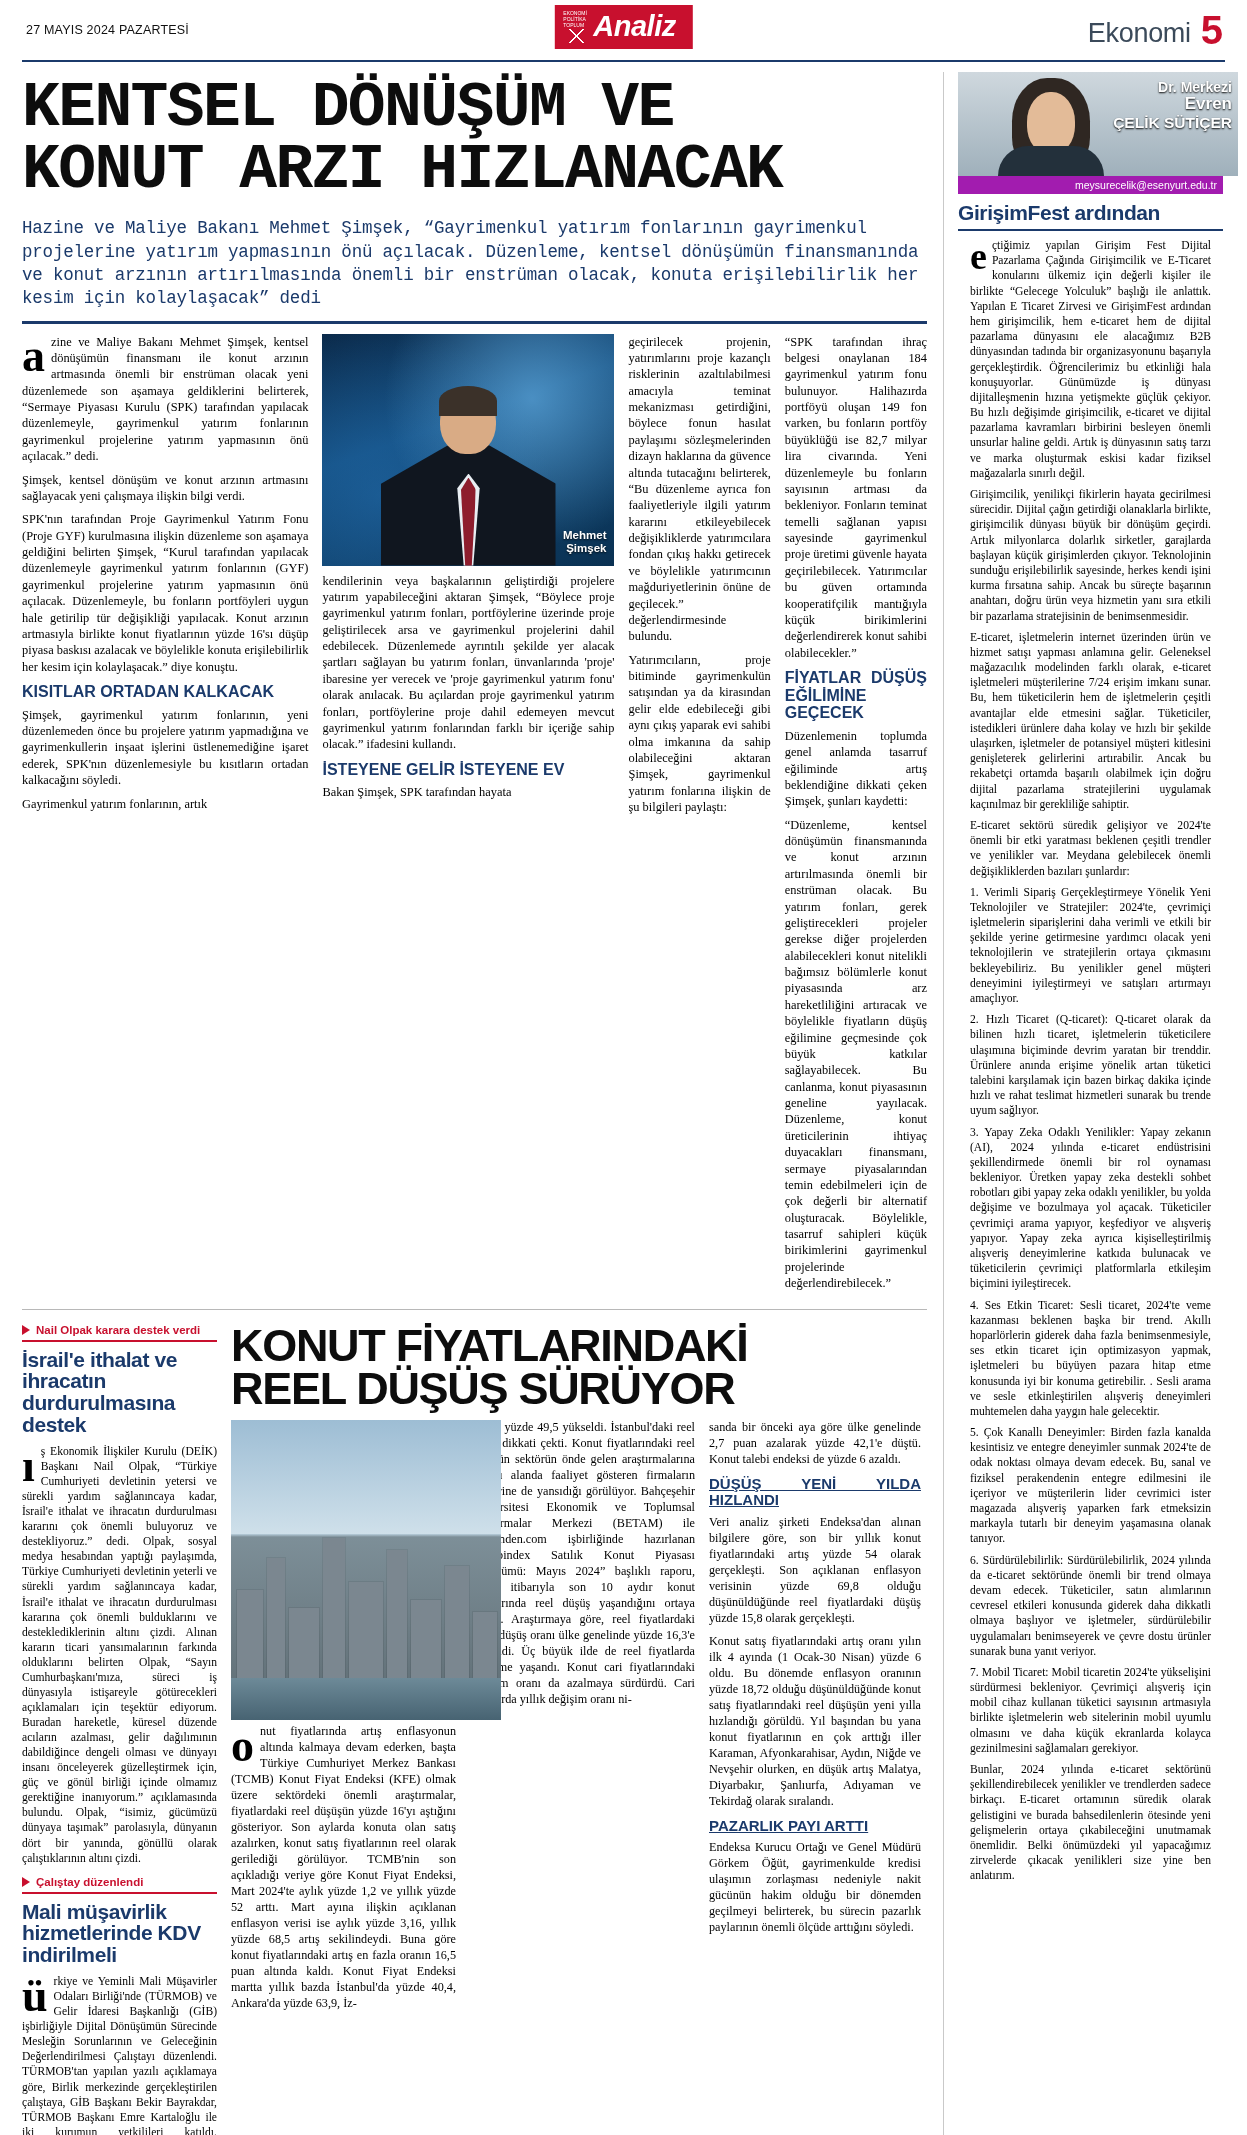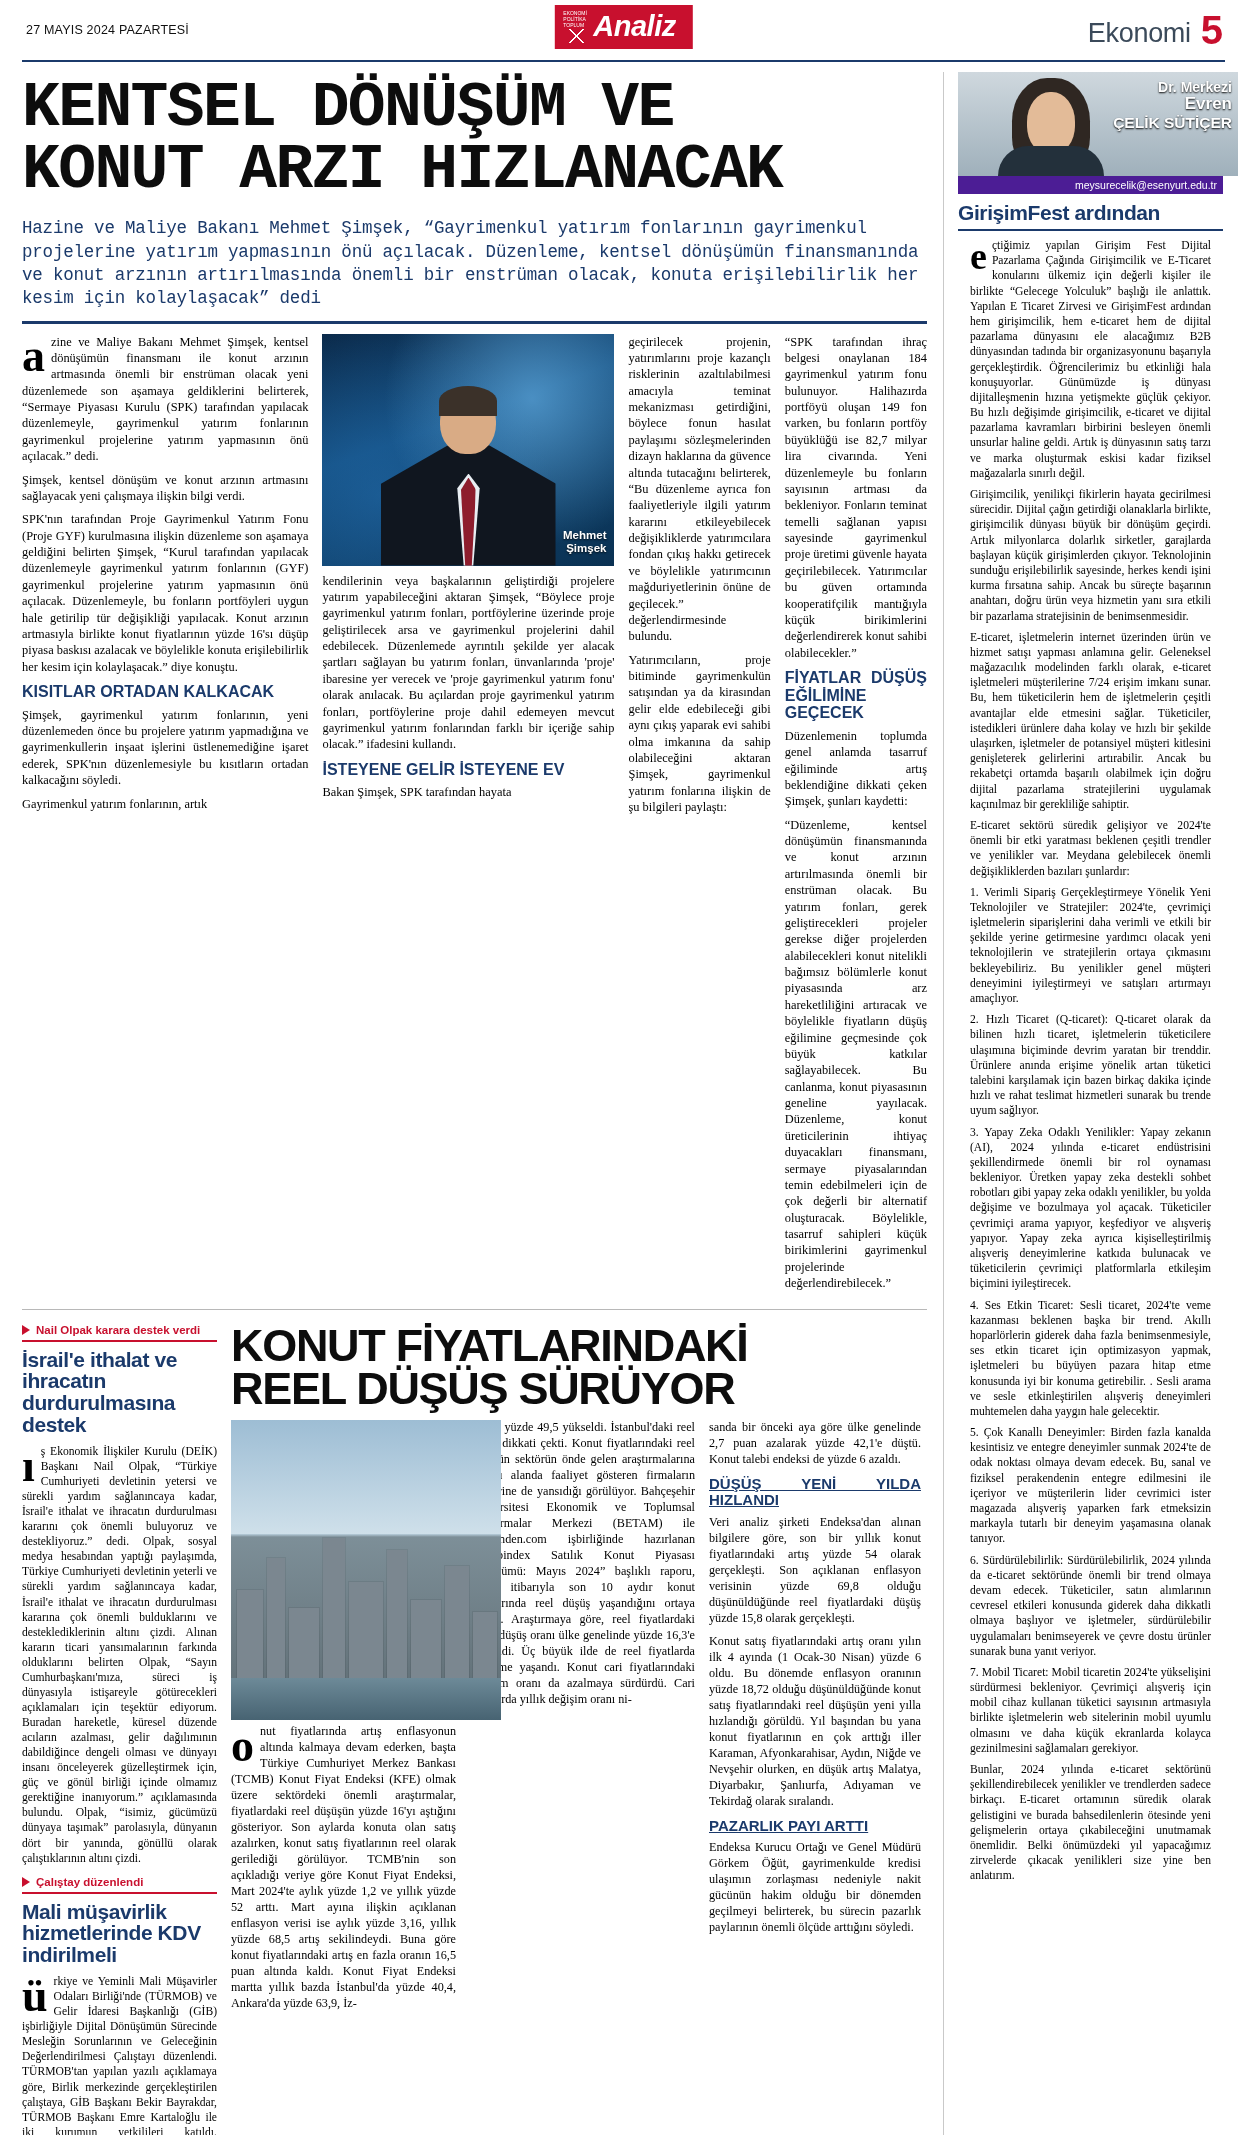--- a/index.html
+++ b/index.html
@@ -187,21 +187,21 @@
   }
   .author-name-box {
     position:absolute; right:0; top:8px; width:150px; color:#fff;
     background:rgba(20,40,70,.0); text-align:right; padding-right:6px;
     font-family:"Liberation Sans", sans-serif;
   }
   .author-name-box .l1 { font-size:14px; font-weight:bold; line-height:1.1; text-shadow:0 1px 2px #000; }
   .author-name-box .l2 { font-size:17px; font-weight:bold; line-height:1.1; text-shadow:0 1px 2px #000; }
   .author-name-box .l3 { font-size:15.5px; font-weight:bold; line-height:1.15; text-shadow:0 1px 2px #000; }
   .author-mail {
-    background:#4c1d95; color:#fff; font-family:"Liberation Sans", sans-serif;
+    background:#a21caf; color:#fff; font-family:"Liberation Sans", sans-serif;
     font-size:10.5px; padding:3px 6px; text-align:right;
   }
   .col-title {
     font-family:"Liberation Sans", sans-serif; font-weight:bold;
     font-size:21px; color:#1b3a6b; letter-spacing:-.4px;
     border-bottom:2px solid #1b3a6b; padding-bottom:4px; margin:7px 0 7px;
   }
   .rail-body { font-size:11.6px; line-height:1.31; text-align:justify; }
   .rail-body p { margin:0 12px 6px; }
   .rail-body .dropcap2::first-letter {

